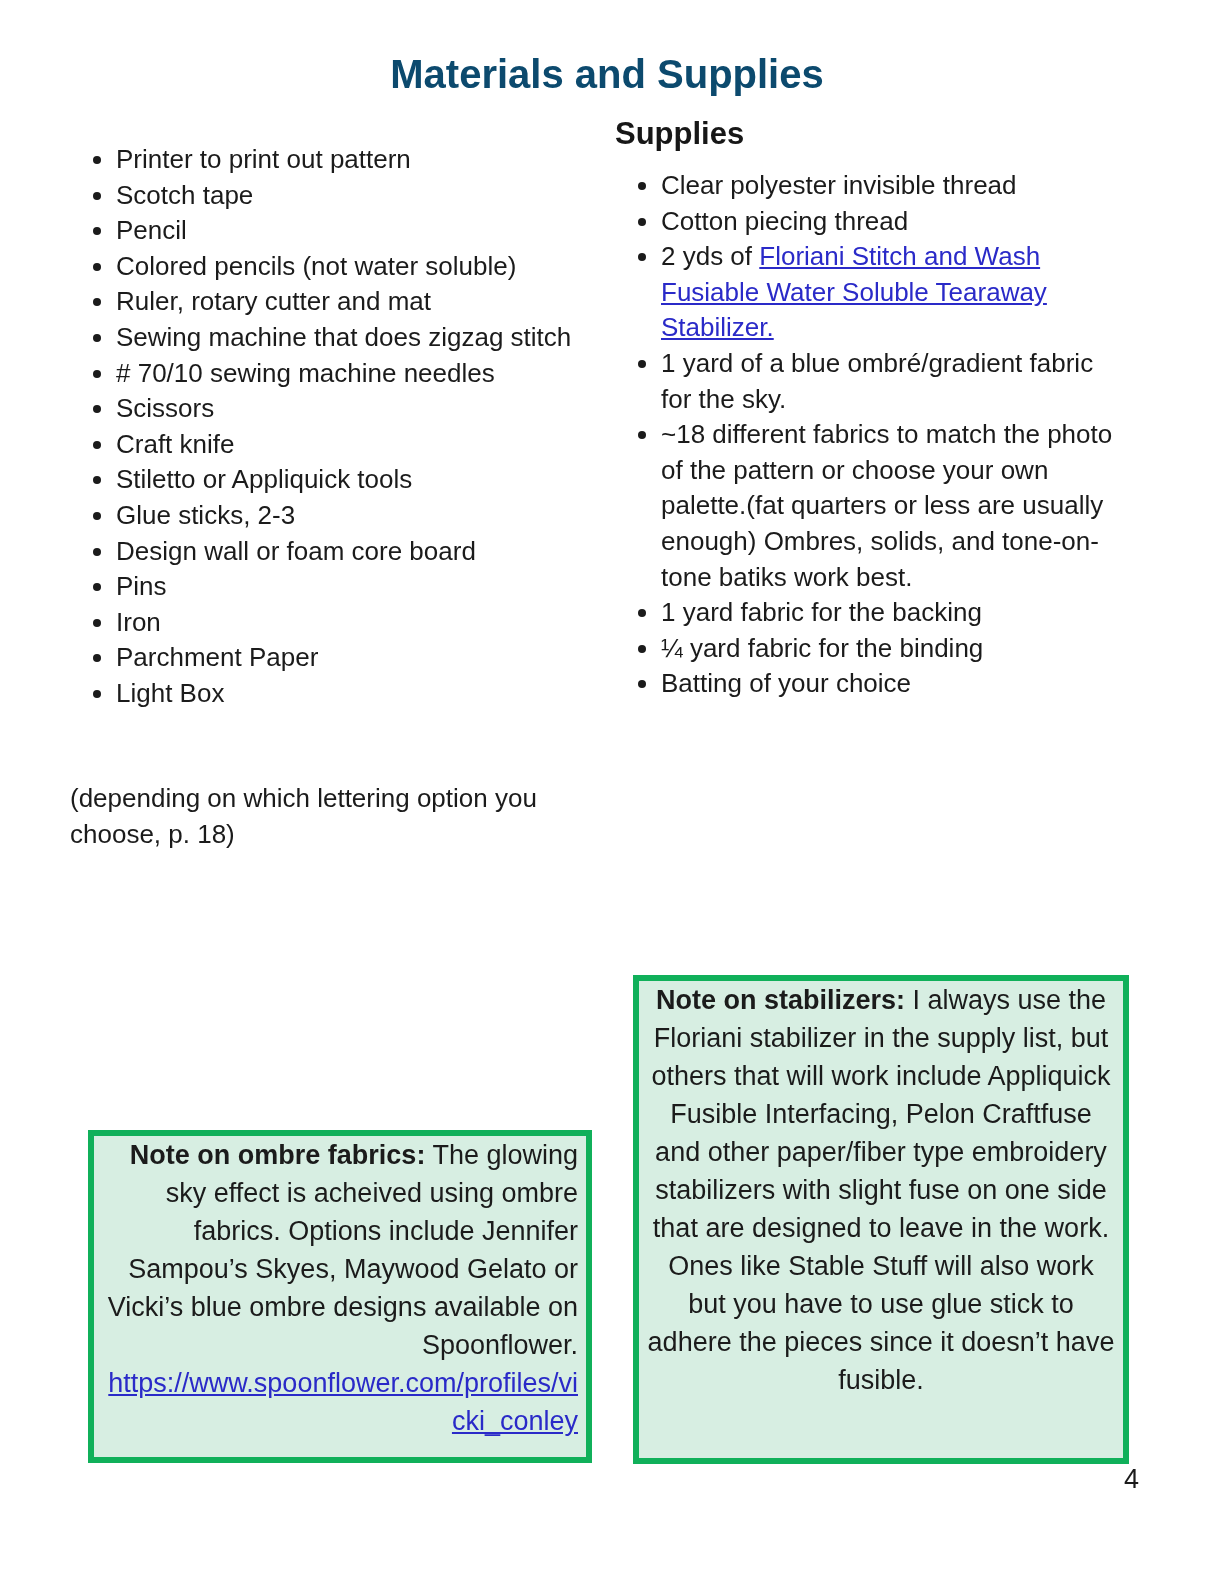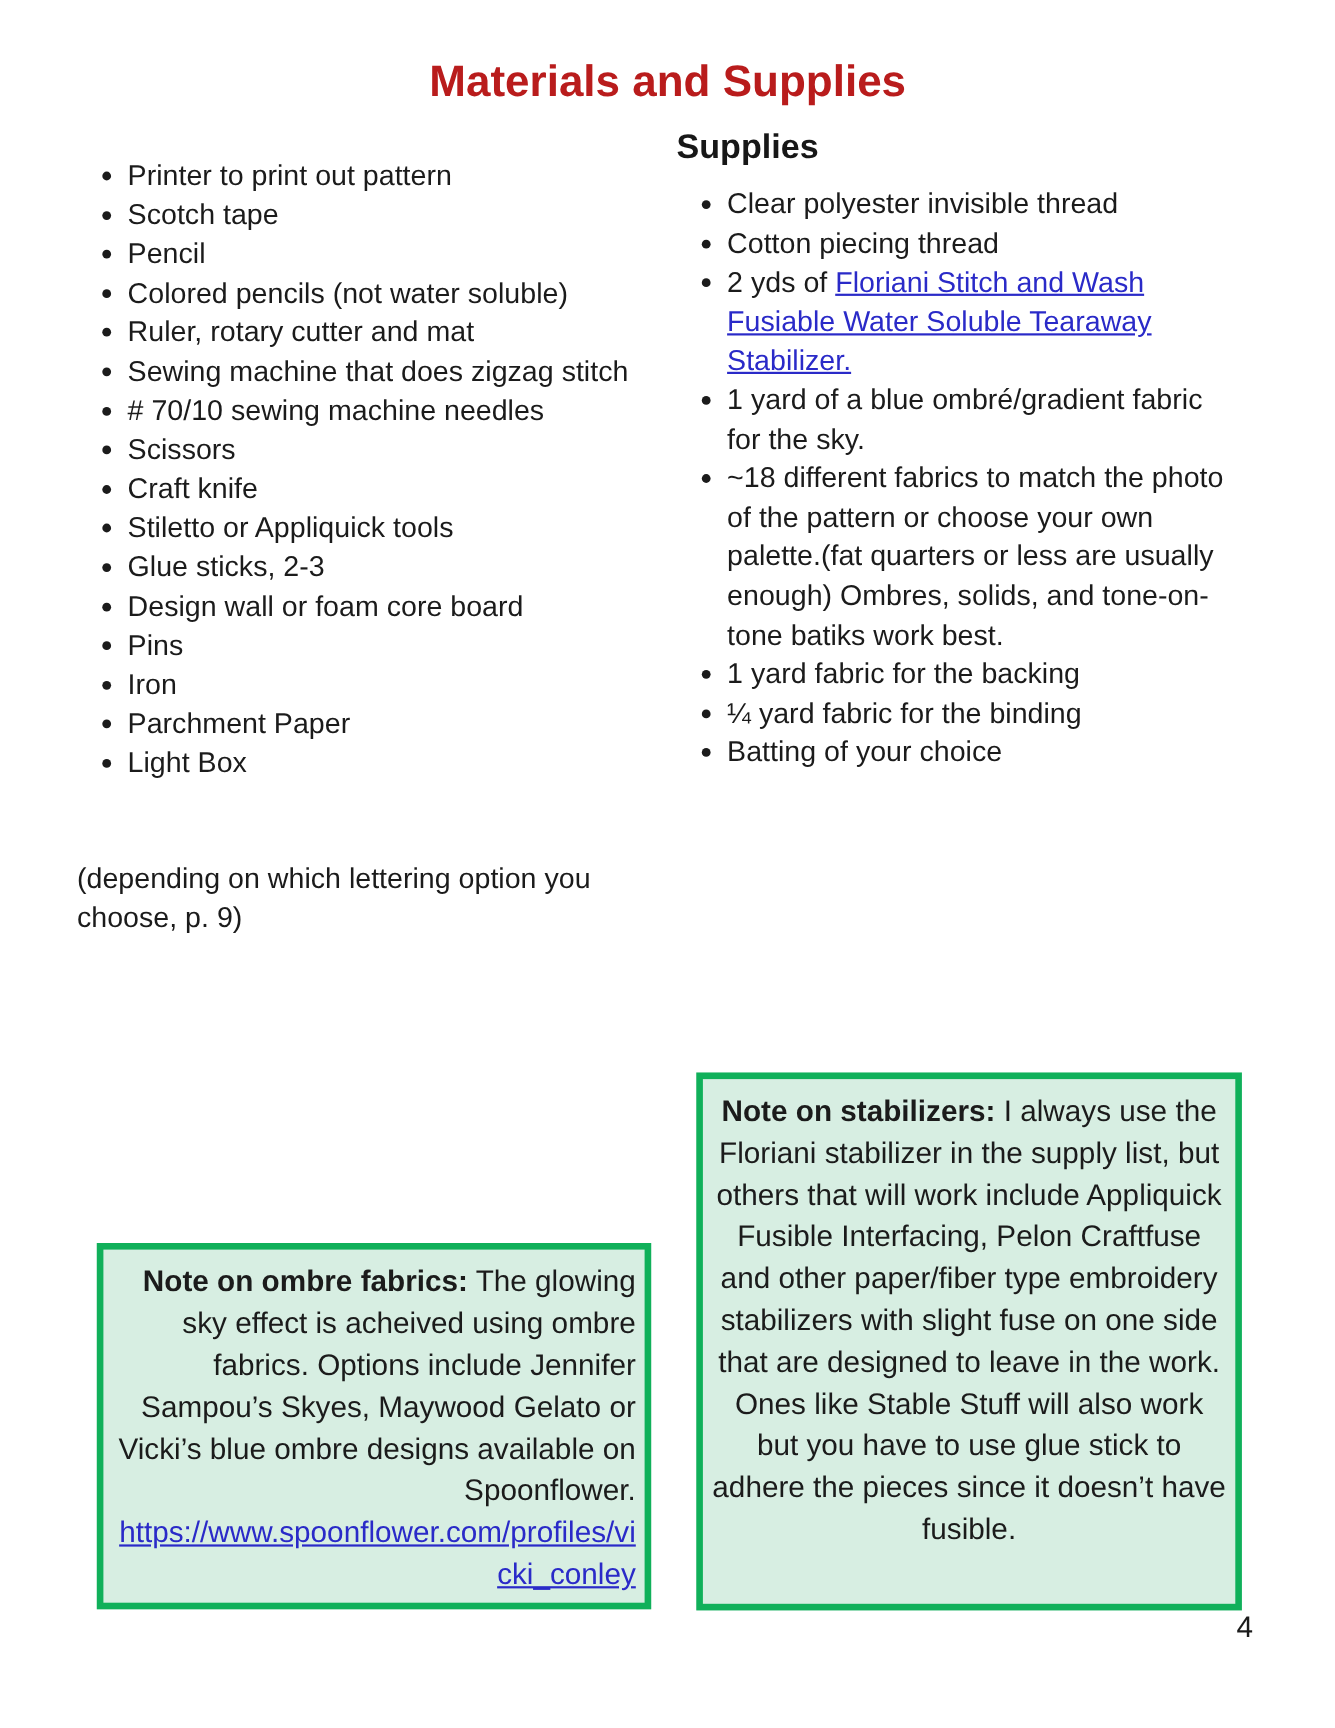--- a/index.html
+++ b/index.html
@@ -12,21 +12,21 @@
     color: #1b1b1b;
     overflow: hidden;
   }
   .doc-title {
     position: absolute;
     left: 0; top: 52px;
     width: 100%;
     text-align: center;
     font-size: 40px;
     font-weight: bold;
-    color: #b91c1c;
+    color: #0c4a6e;
   }
   .section { position: absolute; }
   .section h2 {
     font-size: 31px;
     font-weight: bold;
     margin: 0;
     color: #171717;
   }
   #equipment-section { left: 70px; top: 126px; width: 548px; }
   #optional-section  { left: 70px; top: 775px; width: 548px; }
@@ -53,21 +53,21 @@
   }
   .wrap-any { overflow-wrap: anywhere; }
   .note {
     position: absolute;
     box-sizing: border-box;
     border: 6px solid var(--accent_green, #10b05a);
     background: var(--note_fill, #d7eee2);
     text-align: center;
     font-size: 27px;
     line-height: 38px;
-    padding: 10px 8px;
+    padding: 0 8px;
     color: #1b1b1b;
   }
   #note-ombre       { left: 88px;  top: 1130px; width: 504px; height: 333px; text-align: right; }
   #note-stabilizers { left: 633px; top: 975px;  width: 496px; height: 489px; }
   .note .lead { font-weight: bold; }
   .page-number {
     position: absolute;
     left: 1124px; top: 1464px;
     font-size: 27px;
     color: #1b1b1b;
@@ -109,21 +109,21 @@
       <li><span>2 yds of </span><a class="doc-link">Floriani Stitch and Wash Fusiable Water Soluble Tearaway Stabilizer.</a></li>
       <li><span>1 yard of a blue ombré/gradient fabric for the sky.</span></li>
       <li><span>~18 different fabrics to match the photo of the pattern or choose your own palette.(fat quarters or less are usually enough) Ombres, solids, and tone-on-tone batiks work best.</span></li>
       <li><span>1 yard fabric for the backing</span></li>
       <li><span>¼ yard fabric for the binding</span></li>
       <li><span>Batting of your choice</span></li>
     </ul>
   </div>
 
   <div class="section" id="optional-section">
-    <p class="intro">(depending on which lettering option you choose, p. 9)</p>
+    <p class="intro">(depending on which lettering option you choose, p. 18)</p>
   </div>
 
   <div class="note" id="note-ombre">
     <span class="lead">Note on ombre fabrics:</span><span> The glowing sky effect is acheived using ombre fabrics. Options include Jennifer Sampou’s Skyes, Maywood Gelato or Vicki’s blue ombre designs available on Spoonflower. </span><a class="doc-link wrap-any">https://www.spoonflower.com/profiles/vicki_conley</a>
   </div>
 
   <div class="note" id="note-stabilizers">
     <span class="lead">Note on stabilizers:</span><span> I always use the Floriani stabilizer in the supply list, but others that will work include Appliquick Fusible Interfacing, Pelon Craftfuse and other paper/fiber type embroidery stabilizers with slight fuse on one side that are designed to leave in the work. Ones like Stable Stuff will also work but you have to use glue stick to adhere the pieces since it doesn’t have fusible.</span>
   </div>
 

